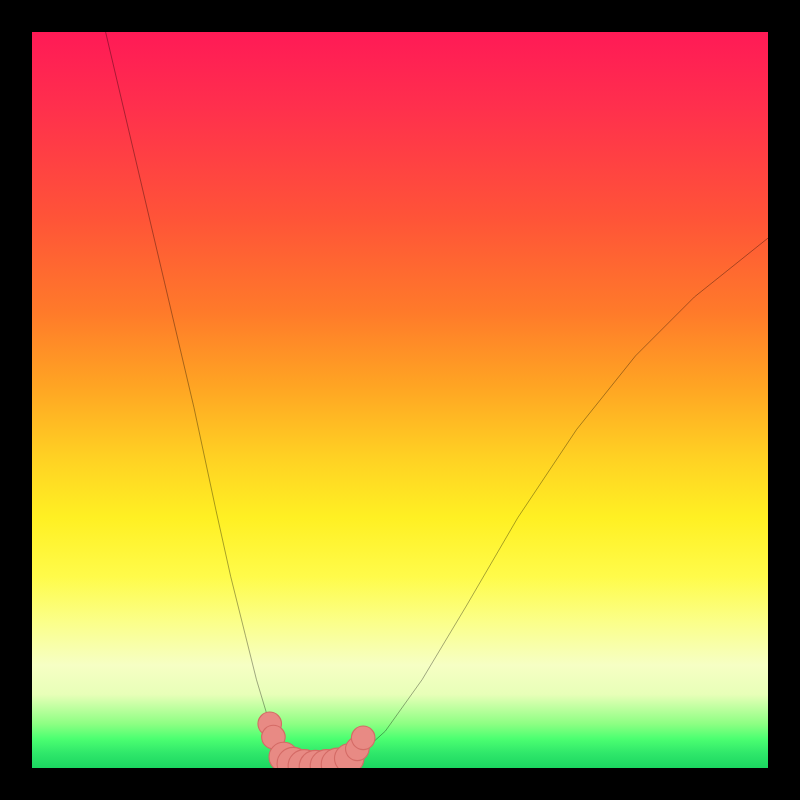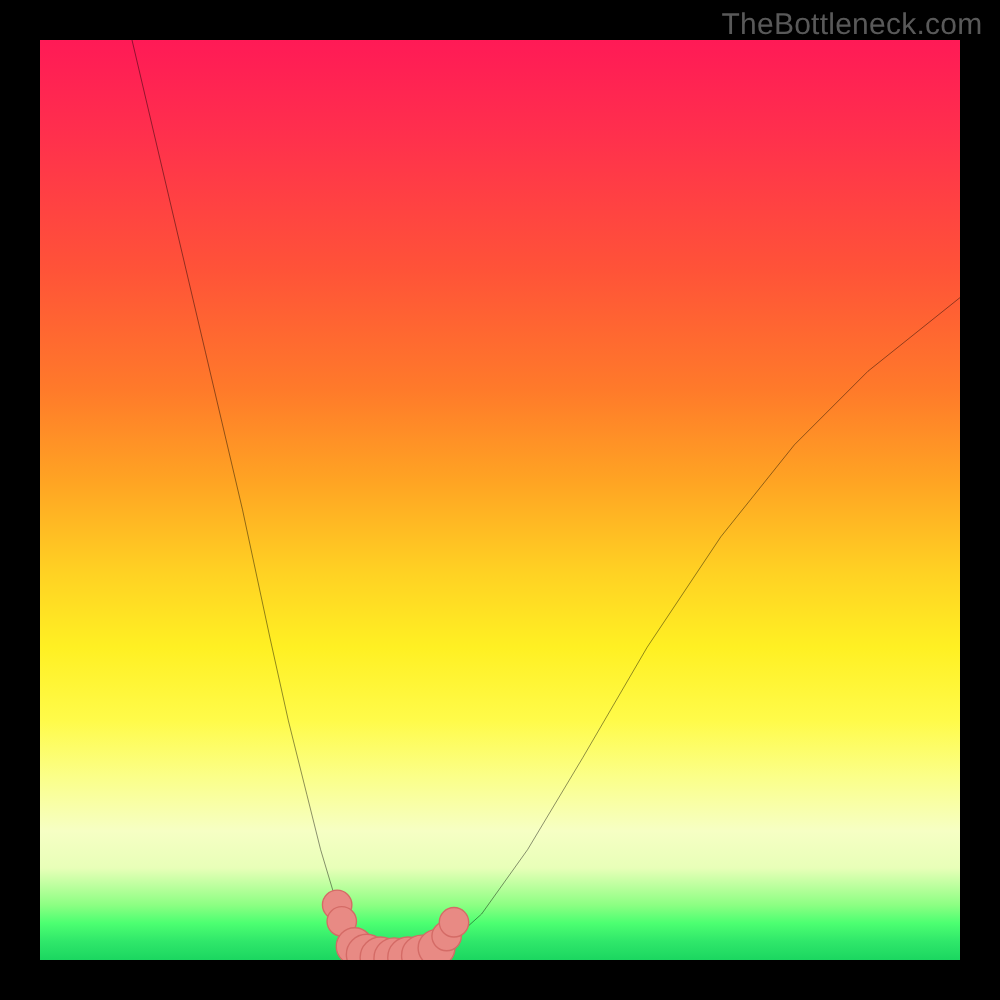--- a/index.html
+++ b/index.html
@@ -58,21 +58,20 @@
     top: 0;
     left: 0;
     width: 736px;
     height: 736px;
   }
 </style>
 </head>
 <body>
 
 <div class="frame">
-  <div class="watermark">TheBottleneck.com</div>
   <div class="plot-area">
     <svg class="curves" viewBox="0 0 100 100" preserveAspectRatio="none">
       <path id="path-left" fill="none" stroke="#000000" stroke-width="0.35" vector-effect="non-scaling-stroke" d="M10.00 0.00 L14.00 17.00 L18.00 34.00 L22.00 51.00 L25.00 65.00 L27.00 74.00 L29.00 82.00 L30.50 88.00 L32.00 93.00 L33.50 96.50 L35.00 98.80"></path>
       <path id="path-floor" fill="none" stroke="#000000" stroke-width="0.35" vector-effect="non-scaling-stroke" d="M35.00 98.80 L36.50 99.50 L38.00 99.80 L39.50 99.90 L41.00 99.80 L42.50 99.50 L44.00 98.60"></path>
       <path id="path-right" fill="none" stroke="#000000" stroke-width="0.35" vector-effect="non-scaling-stroke" d="M44.00 98.60 L48.00 95.00 L53.00 88.00 L59.00 78.00 L66.00 66.00 L74.00 54.00 L82.00 44.00 L90.00 36.00 L100.00 28.00"></path>
       <g id="markers">
           <circle cx="32.3" cy="94" r="1.6" fill="#e88a84" stroke="#d46b66" stroke-width="0.15"></circle>
           <circle cx="32.8" cy="95.8" r="1.6" fill="#e88a84" stroke="#d46b66" stroke-width="0.15"></circle>
           <circle cx="34.2" cy="98.5" r="2" fill="#e88a84" stroke="#d46b66" stroke-width="0.15"></circle>
           <circle cx="35.5" cy="99.4" r="2.2" fill="#e88a84" stroke="#d46b66" stroke-width="0.15"></circle>

